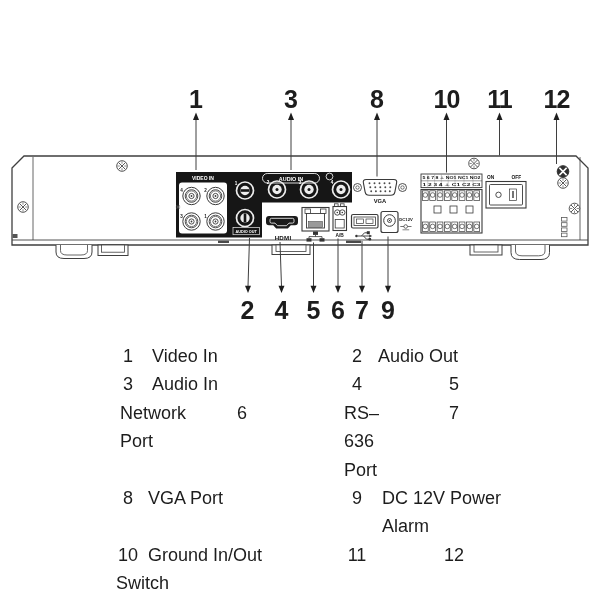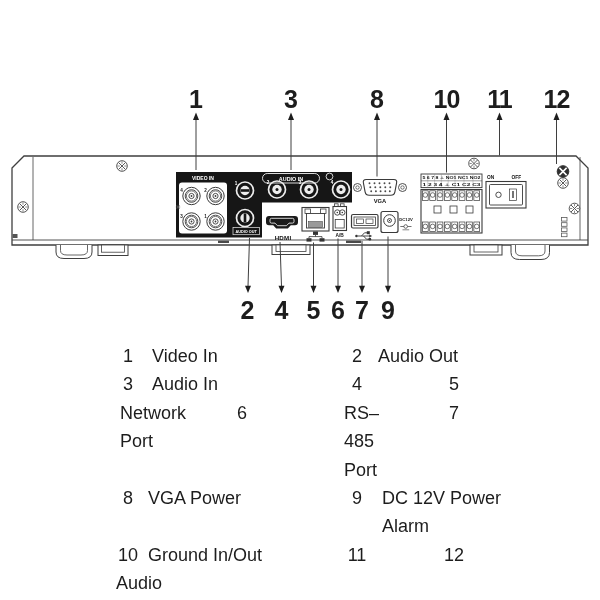--- a/index.html
+++ b/index.html
@@ -380,27 +380,27 @@
   <span class="num">2</span>
   <span class="lab lab2">Audio Out</span>
 
   <span class="num">3</span>
   <span class="lab">Audio In</span>
   <span class="num">4</span>
 
   <span class="num">5</span>
   <span class="lab">Network Port</span>
   <span class="num">6</span>
-  <span class="lab lab2">RS–485 Port</span>
+  <span class="lab lab2">RS–636 Port</span>
 
   <span class="num">7</span>
   <span class="num">8</span>
-  <span class="lab lab2">VGA Power</span>
+  <span class="lab lab2">VGA Port</span>
 
   <span class="num">9</span>
   <span class="lab">DC 12V Power Alarm</span>
   <span class="num">10</span>
   <span class="lab lab2">Ground In/Out</span>
 
   <span class="num">11</span>
   <span class="num">12</span>
-  <span class="lab lab2">Audio</span>
+  <span class="lab lab2">Switch</span>
 </div>
 
 </body></html>

